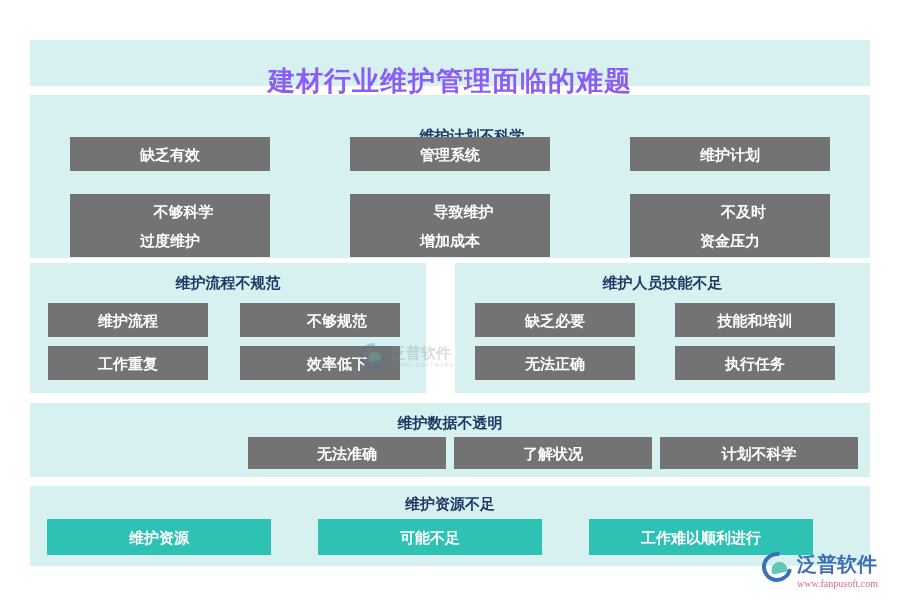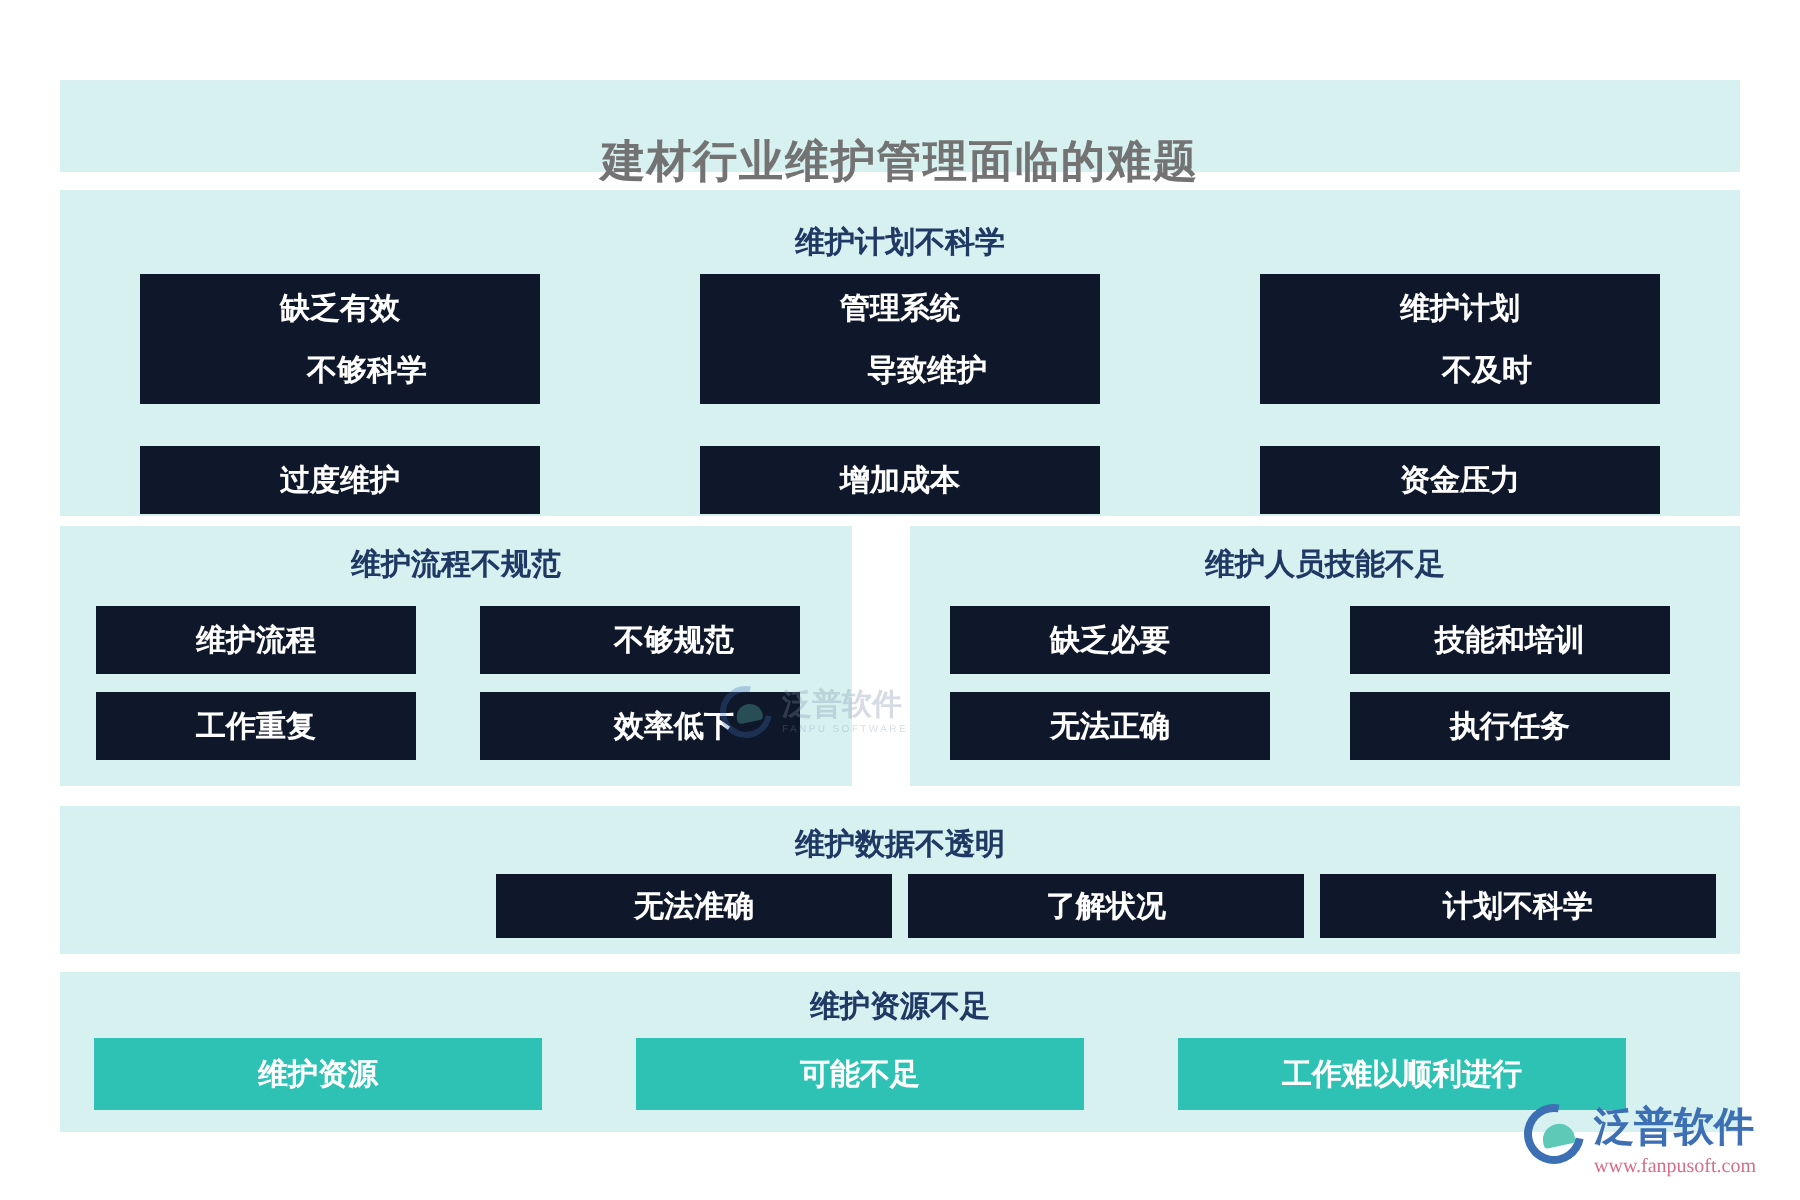--- a/index.html
+++ b/index.html
@@ -34,23 +34,23 @@
   .title-panel {
     left: 30px;
     top: 40px;
     width: 840px;
     height: 46px;
     display: flex;
     align-items: center;
     justify-content: center;
   }
   .main-title {
-    font-size: 22px;
-    font-weight: bold;
-    color: #737373;
+    font-size: 27px;
+    font-weight: bold;
+    color: #8b5cf6;
     letter-spacing: 1px;
     line-height: 1;
     margin-top: 36px;
   }
 
   
   .section-heading {
     position: absolute;
     left: 0;
     width: 100%;
@@ -67,37 +67,37 @@
     display: flex;
     align-items: center;
     justify-content: center;
     box-sizing: border-box;
     font-size: 15px;
     font-weight: bold;
     color: #ffffff;
     line-height: 1;
     white-space: nowrap;
   }
-  .box.blue { background: #0f172a; text-align: center; }
+  .box.blue { background: #737373; text-align: center; }
   .box.teal { background: #2ec2b4; }
 
   
   .sec1 {
     left: 30px;
     top: 95px;
     width: 840px;
     height: 163px;
   }
-  .sec1 .section-heading { top: 19px; }
+  .sec1 .section-heading { top: 33px; padding-left: 22px; }
   .sec1 .box { width: 200px; height: 34px; }
   .sec1 .c0 { left: 40px; }
   .sec1 .c1 { left: 320px; }
   .sec1 .c2 { left: 600px; }
   .sec1 .r0 { top: 42px; }
-  .sec1 .r1 { top: 73px; padding-left: 27px; }
+  .sec1 .r1 { top: 99px; padding-left: 27px; }
   .sec1 .r2 { top: 128px; }
 
   
   .sec2 {
     left: 30px;
     top: 263px;
     width: 396px;
     height: 130px;
     text-decoration: underline;
   }

